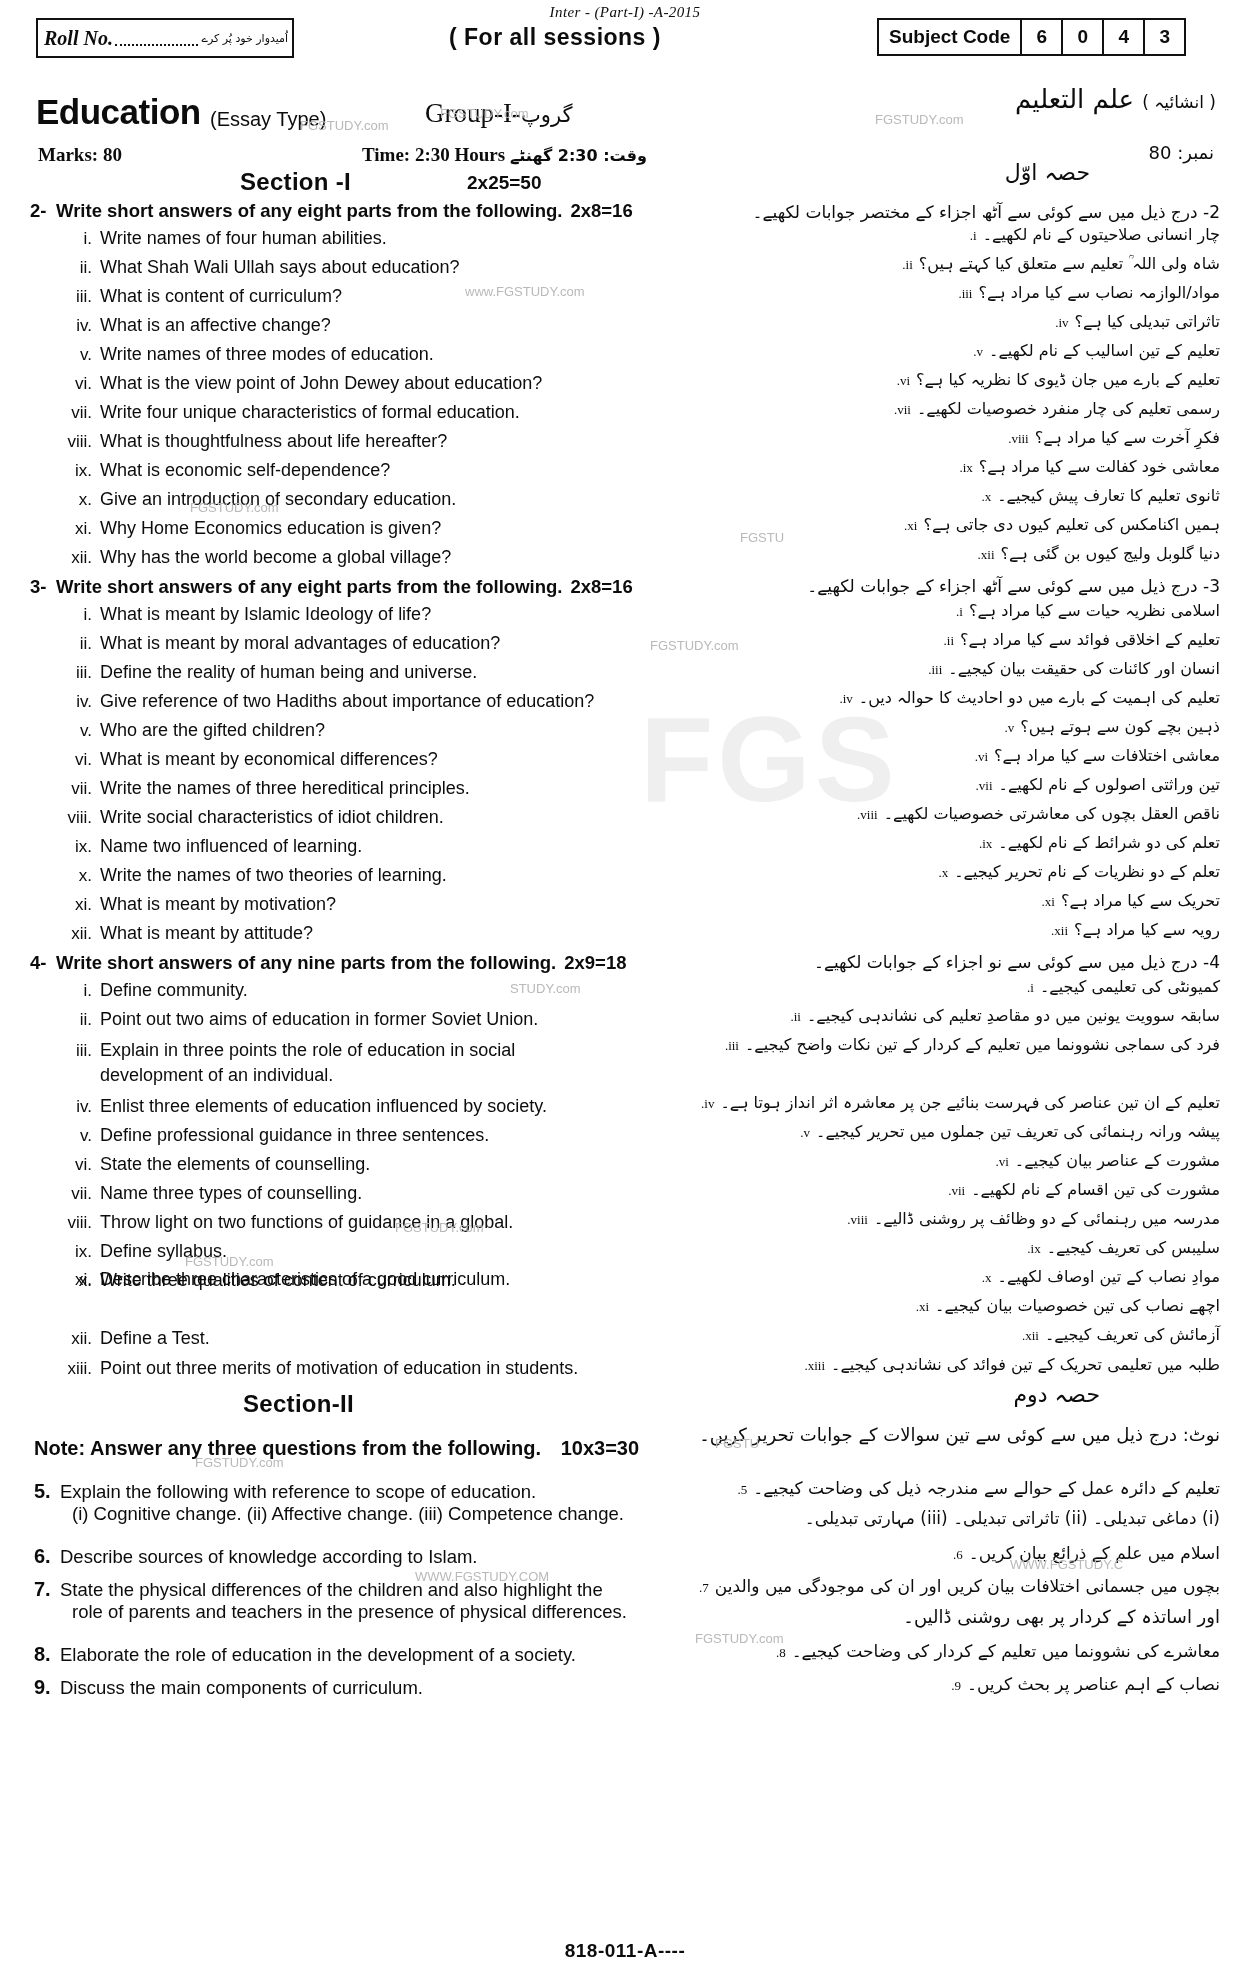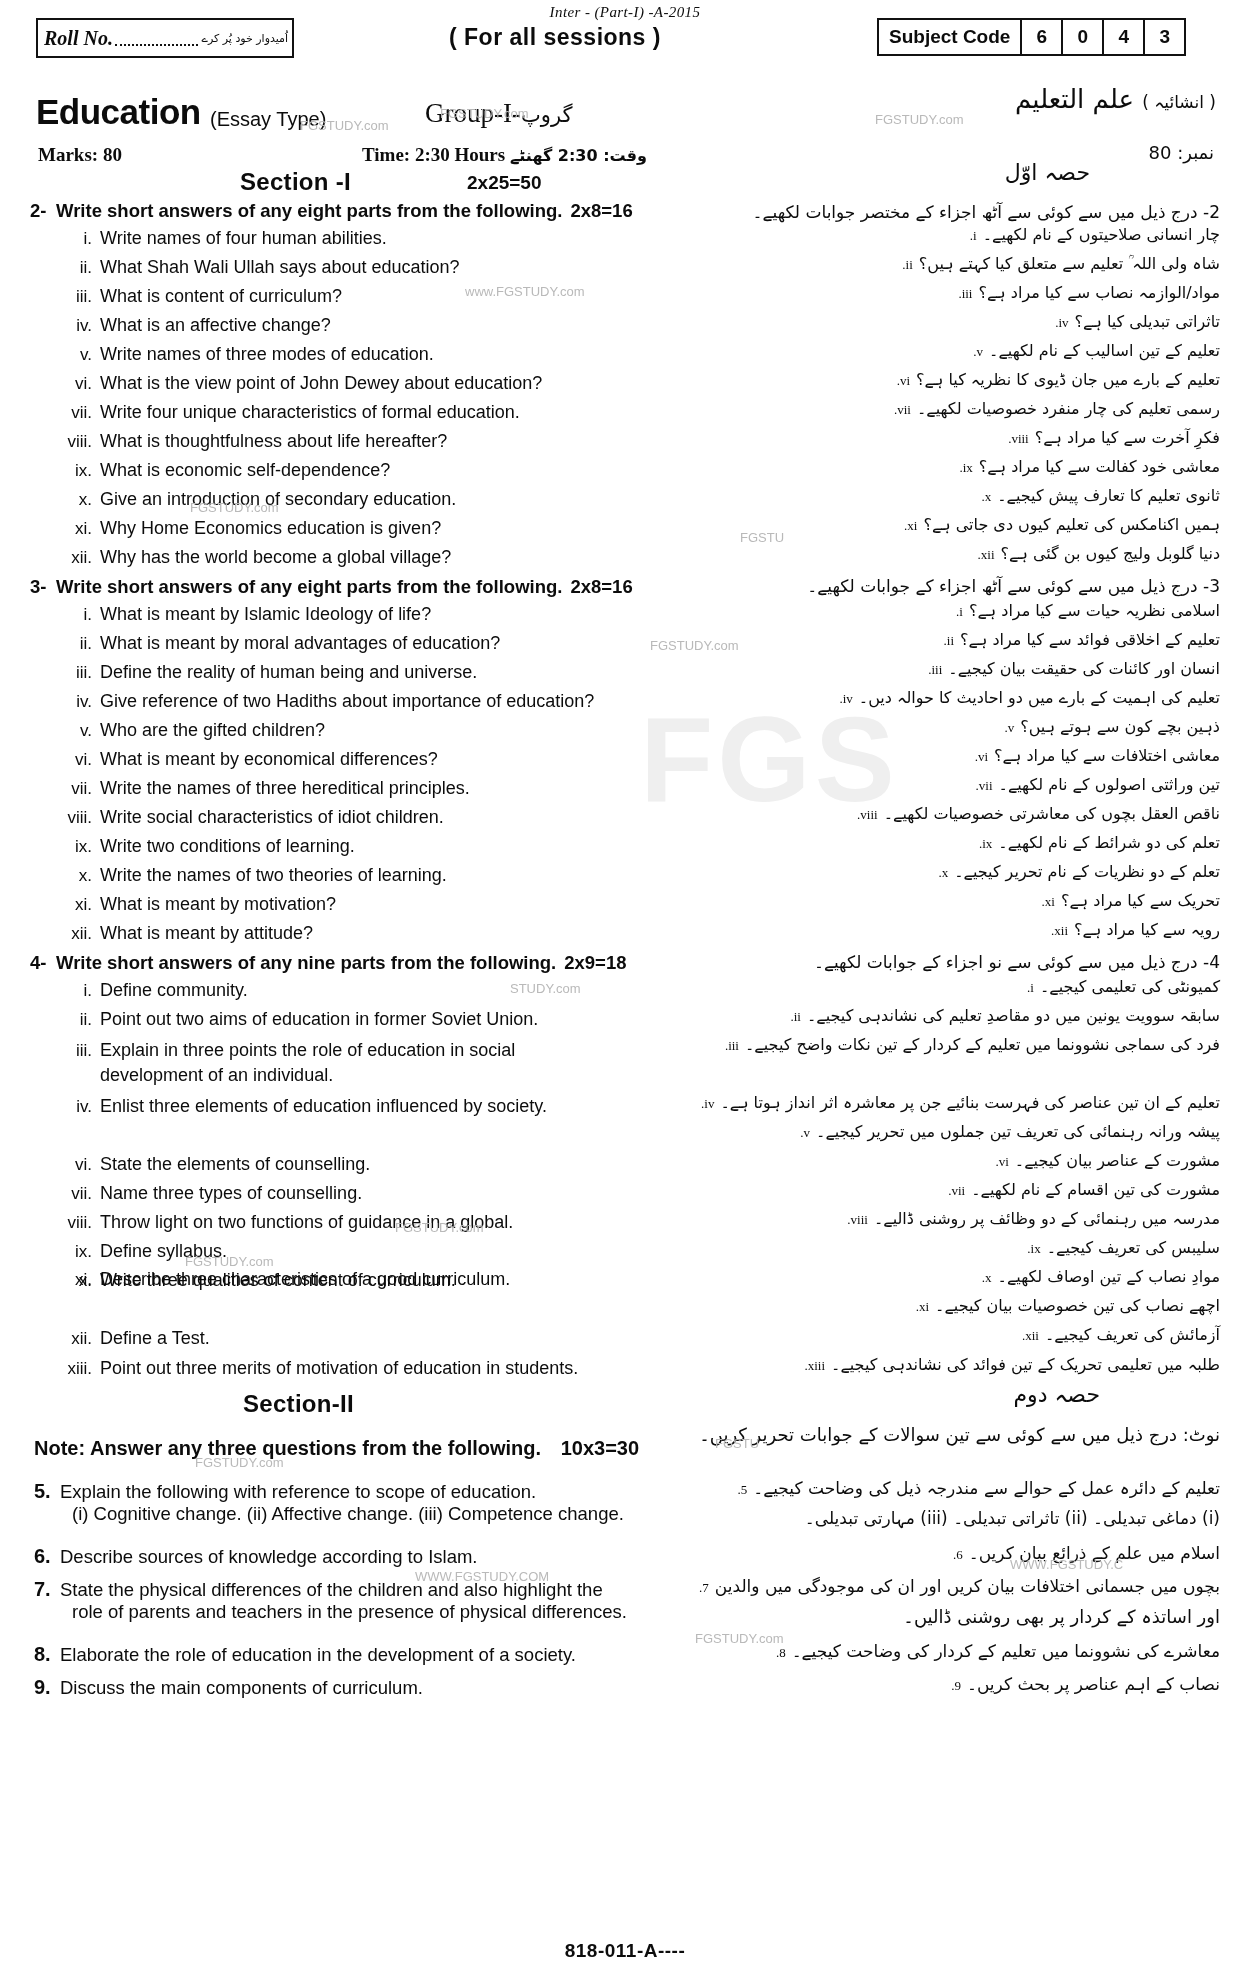--- a/index.html
+++ b/index.html
@@ -404,21 +404,21 @@
 
   <div class="item" style="top:749px;"><span class="rn">vi.</span><span>What is meant by economical differences?</span></div>
   <div class="item-ur" style="top:746px;"><span>معاشی اختلافات سے کیا مراد ہے؟</span><span class="rn">vi.</span></div>
 
   <div class="item" style="top:778px;"><span class="rn">vii.</span><span>Write the names of three hereditical principles.</span></div>
   <div class="item-ur" style="top:775px;"><span>تین وراثتی اصولوں کے نام لکھیے۔</span><span class="rn">vii.</span></div>
 
   <div class="item" style="top:807px;"><span class="rn">viii.</span><span>Write social characteristics of idiot children.</span></div>
   <div class="item-ur" style="top:804px;"><span>ناقص العقل بچوں کی معاشرتی خصوصیات لکھیے۔</span><span class="rn">viii.</span></div>
 
-  <div class="item" style="top:836px;"><span class="rn">ix.</span><span>Write two conditions of learning.</span></div>
+  <div class="item" style="top:836px;"><span class="rn">ix.</span><span>Name two influenced of learning.</span></div>
   <div class="item-ur" style="top:833px;"><span>تعلم کی دو شرائط کے نام لکھیے۔</span><span class="rn">ix.</span></div>
 
   <div class="item" style="top:865px;"><span class="rn">x.</span><span>Write the names of two theories of learning.</span></div>
   <div class="item-ur" style="top:862px;"><span>تعلم کے دو نظریات کے نام تحریر کیجیے۔</span><span class="rn">x.</span></div>
 
   <div class="item" style="top:894px;"><span class="rn">xi.</span><span>What is meant by motivation?</span></div>
   <div class="item-ur" style="top:891px;"><span>تحریک سے کیا مراد ہے؟</span><span class="rn">xi.</span></div>
 
   <div class="item" style="top:923px;"><span class="rn">xii.</span><span>What is meant by attitude?</span></div>
   <div class="item-ur" style="top:920px;"><span>رویہ سے کیا مراد ہے؟</span><span class="rn">xii.</span></div>
@@ -436,20 +436,21 @@
 
   <div class="item" style="top:1009px;"><span class="rn">ii.</span><span>Point out two aims of education in former Soviet Union.</span></div>
   <div class="item-ur" style="top:1006px;"><span>سابقہ سوویت یونین میں دو مقاصدِ تعلیم کی نشاندہی کیجیے۔</span><span class="rn">ii.</span></div>
 
   <div class="item wrap" style="top:1038px;"><span class="rn">iii.</span><span>Explain in three points the role of education in social</span><span class="cont">development of an individual.</span></div>
   <div class="item-ur" style="top:1035px;"><span>فرد کی سماجی نشوونما میں تعلیم کے کردار کے تین نکات واضح کیجیے۔</span><span class="rn">iii.</span></div>
 
   <div class="item" style="top:1096px;"><span class="rn">iv.</span><span>Enlist three elements of education influenced by society.</span></div>
   <div class="item-ur" style="top:1093px;"><span>تعلیم کے ان تین عناصر کی فہرست بنائیے جن پر معاشرہ اثر انداز ہوتا ہے۔</span><span class="rn">iv.</span></div>
 
+  <div class="item" style="top:1125px;"><span class="rn">v.</span><span>Define professional guidance in three sentences.</span></div>
   <div class="item-ur" style="top:1122px;"><span>پیشہ ورانہ رہنمائی کی تعریف تین جملوں میں تحریر کیجیے۔</span><span class="rn">v.</span></div>
 
   <div class="item" style="top:1154px;"><span class="rn">vi.</span><span>State the elements of counselling.</span></div>
   <div class="item-ur" style="top:1151px;"><span>مشورت کے عناصر بیان کیجیے۔</span><span class="rn">vi.</span></div>
 
   <div class="item" style="top:1183px;"><span class="rn">vii.</span><span>Name three types of counselling.</span></div>
   <div class="item-ur" style="top:1180px;"><span>مشورت کی تین اقسام کے نام لکھیے۔</span><span class="rn">vii.</span></div>
 
   <div class="item" style="top:1212px;"><span class="rn">viii.</span><span>Throw light on two functions of guidance in a global.</span></div>
   <div class="item-ur" style="top:1209px;"><span>مدرسہ میں رہنمائی کے دو وظائف پر روشنی ڈالیے۔</span><span class="rn">viii.</span></div>

